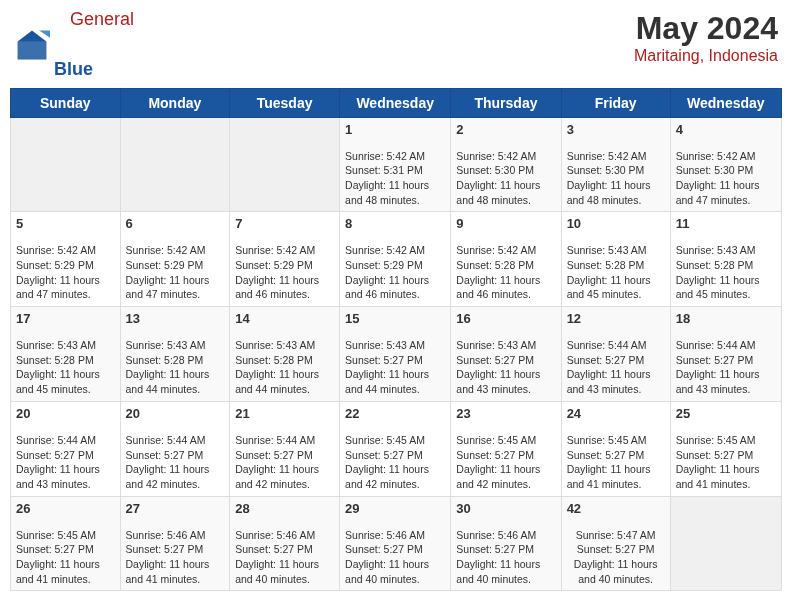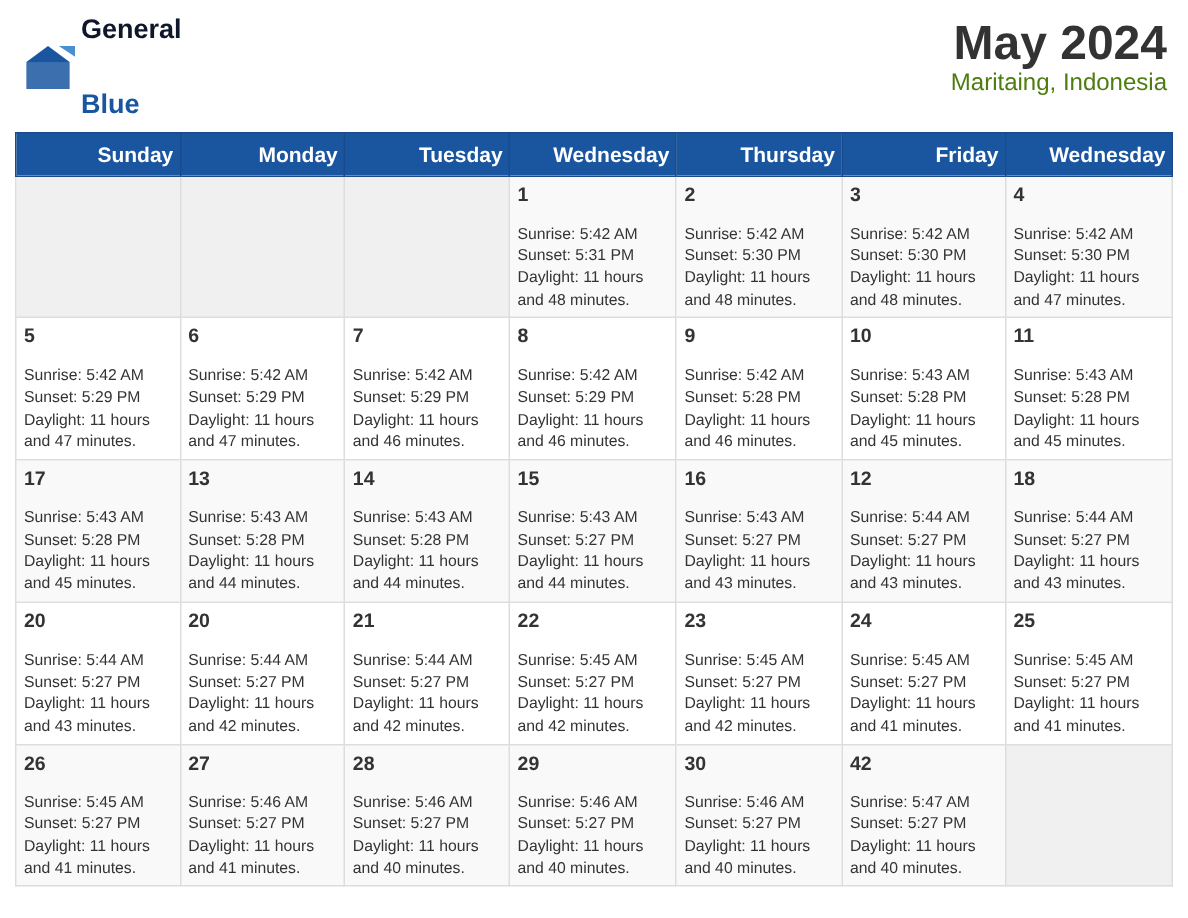--- a/index.html
+++ b/index.html
@@ -22,22 +22,23 @@
       align-items: center;
       gap: 4px;
     }
     .logo-text {
       display: flex;
       flex-direction: column;
       line-height: 1.1;
     }
     .logo-general {
       font-size: 18px;
-      font-weight: bold;
-      color: #0f172a;
+      font-weight: normal;
+      color: #b91c1c;
+      margin-left: 16px;
     }
     .logo-blue {
       font-size: 18px;
       font-weight: bold;
       color: #1a56a0;
       margin-top: 30px;
     }
     .logo-icon {
       width: 36px;
       height: 36px;
@@ -45,31 +46,31 @@
     .title-block {
       text-align: right;
     }
     .month-year {
       font-size: 32px;
       font-weight: bold;
       color: #333;
     }
     .location {
       font-size: 16px;
-      color: #4d7c0f;
+      color: #b91c1c;
     }
     .calendar {
       width: 100%;
       border-collapse: collapse;
       border: 1px solid #ccc;
     }
     .calendar thead tr th {
       background-color: #1a56a0;
       color: #fff;
-      text-align: right;
+      text-align: center;
       padding: 6px 4px;
       font-size: 14px;
       font-weight: bold;
       border: 1px solid #1a4a8a;
     }
     .calendar tbody tr td {
       vertical-align: top;
       padding: 4px 5px;
       border: 1px solid #ddd;
       font-size: 10.5px;
@@ -320,20 +321,20 @@
 Daylight: 11 hours and 40 minutes.</div>
         </td>
         <td>
           <span class="day-num">30</span>
           <div class="day-info" style="white-space: pre-line;">Sunrise: 5:46 AM
 Sunset: 5:27 PM
 Daylight: 11 hours and 40 minutes.</div>
         </td>
         <td>
           <span class="day-num">42</span>
-          <div class="day-info" style="white-space: pre-line;">Sunrise: 5:47 AM
+          <div class="day-info" style="white-space: pre-line; text-align: center;">Sunrise: 5:47 AM
 Sunset: 5:27 PM
 Daylight: 11 hours and 40 minutes.</div>
         </td>
         <td class="empty-cell"></td>
       </tr>
     </tbody>
 </table>
 
 </body></html>

